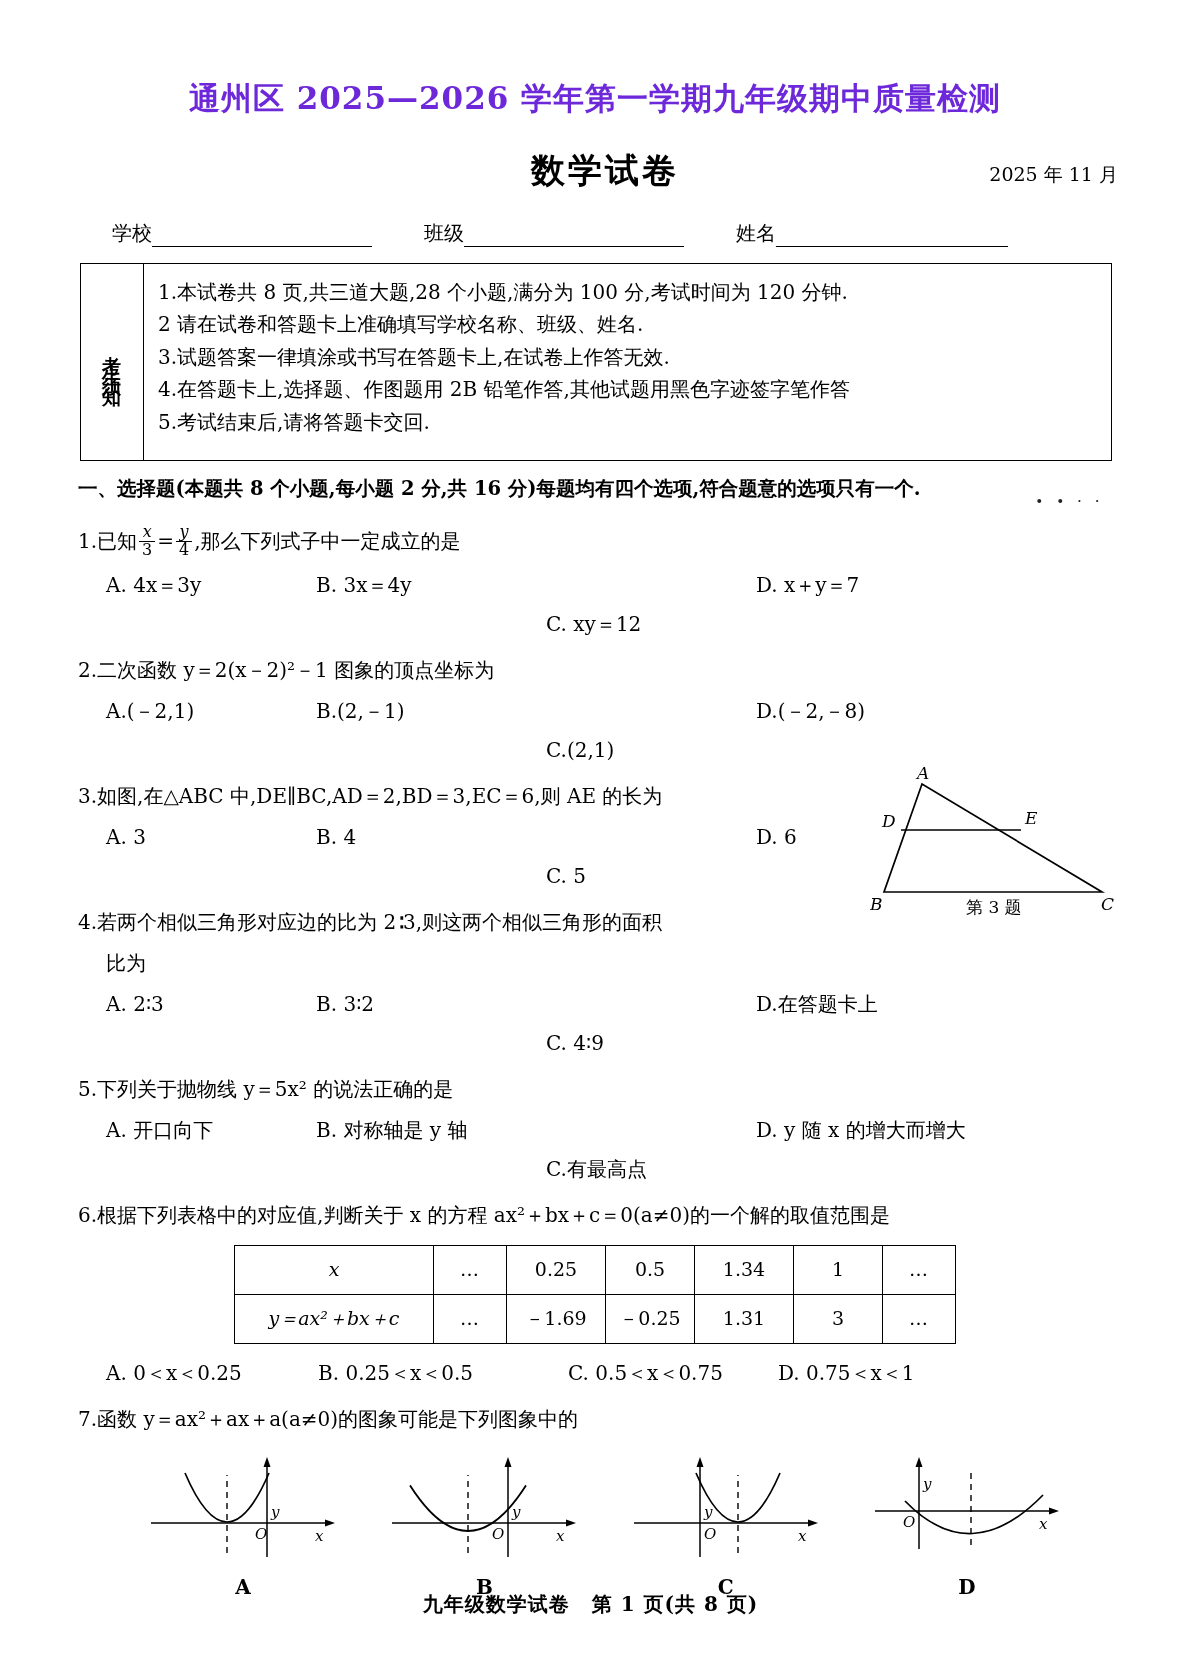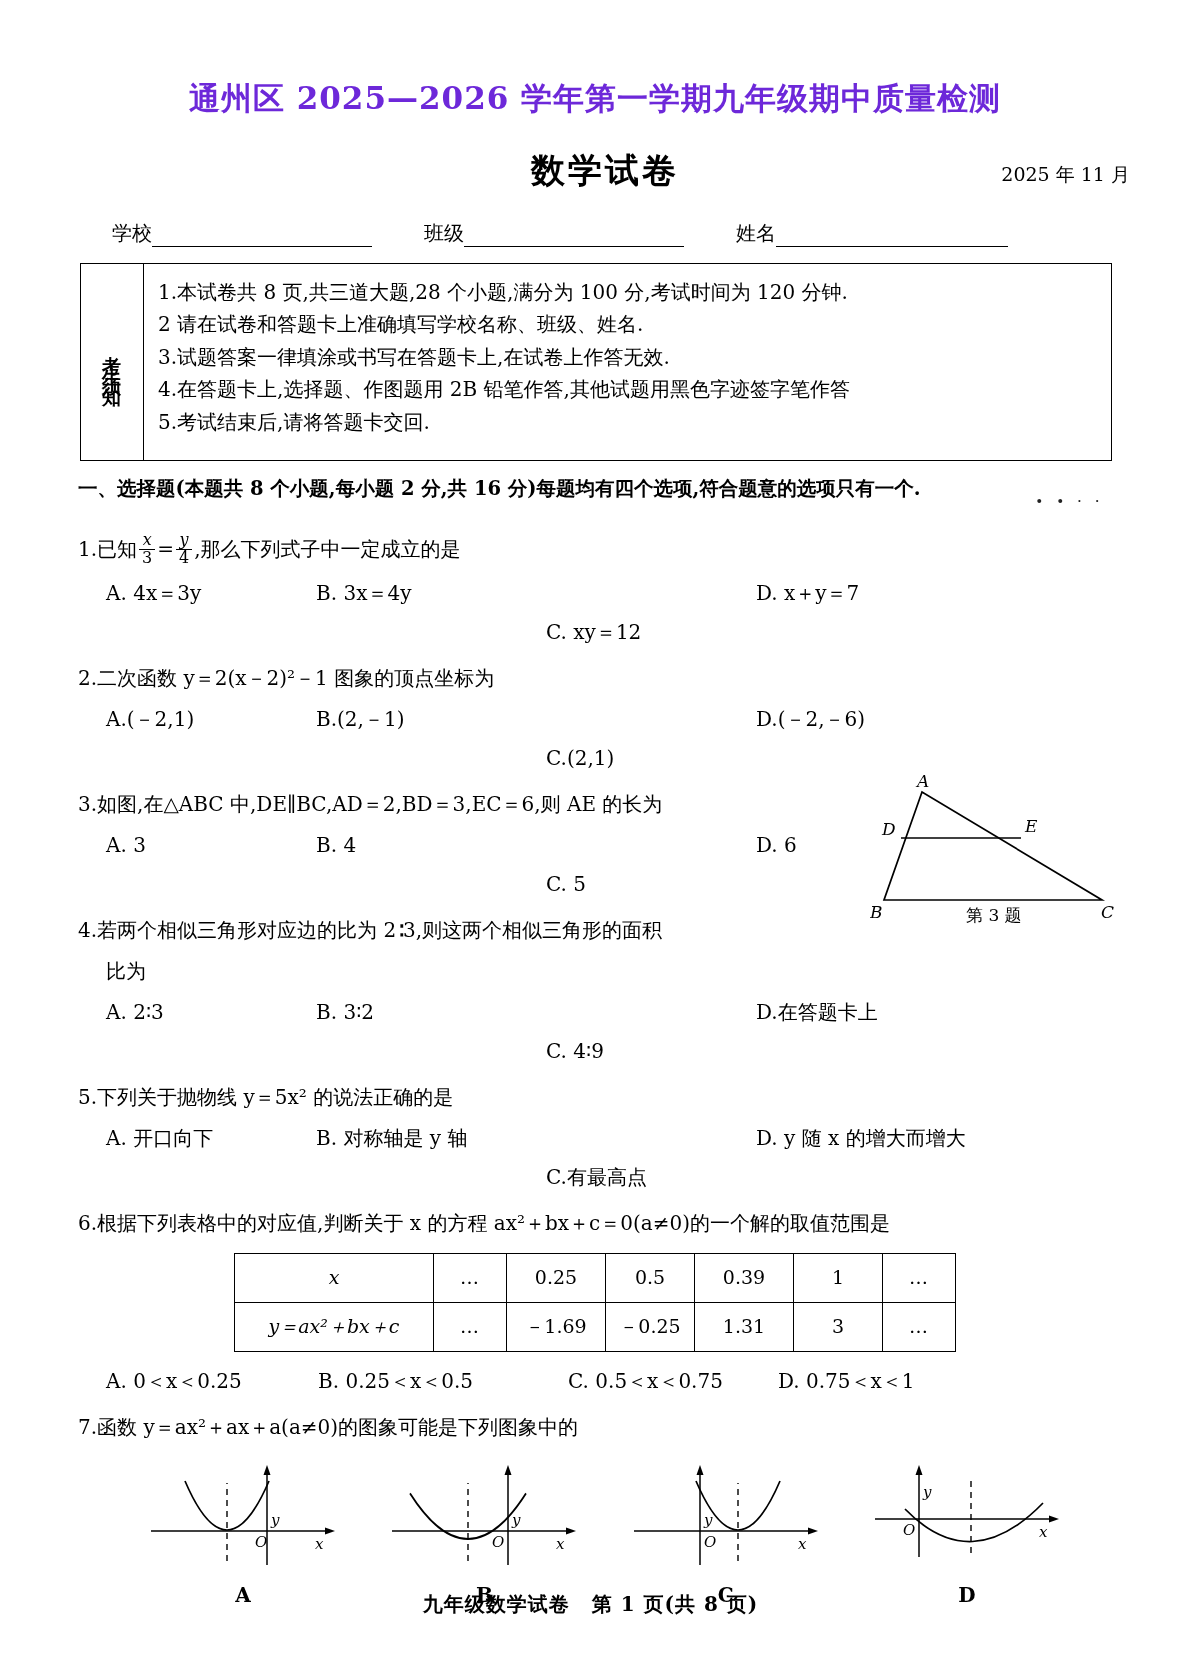--- a/index.html
+++ b/index.html
@@ -37,21 +37,21 @@
     margin-left: 20px;
   }
   .title-sub {
     text-align: center;
     font-weight: bold;
     font-size: 34px;
     letter-spacing: 3px;
   }
   .title-date {
     position: absolute;
-    right: 60px;
+    right: 72px;
     top: 14px;
     font-size: 19px;
     font-weight: normal;
     font-family: "DejaVu Serif", "Liberation Serif", serif;
   }
   
   .name-row {
     margin-top: 26px;
     padding: 0 86px 0 112px;
     display: flex;
@@ -97,21 +97,21 @@
     flex: 1;
     padding: 12px 10px 10px 14px;
   }
   .notice-item {
     font-size: 20px;
     line-height: 1.62;
     white-space: nowrap;
   }
   
   .sec-head {
-    margin: 14px 78px 16px 78px;
+    margin: 14px 78px 8px 78px;
     font-size: 19.5px;
     font-weight: bold;
     position: relative;
   }
   .dotmark {
     position: absolute;
     right: 8px;
     top: 20px;
     font-size: 11px;
     letter-spacing: 5px;
@@ -261,21 +261,21 @@
   </div>
 
   <div class="q">
     <div class="q-stem">
       <span>2.</span><span>二次函数 y＝2(x－2)²－1 图象的顶点坐标为</span>
     </div>
     <div class="opts">
       <span class="opt ow1">A.(－2,1)</span>
       <span class="opt ow2">B.(2,－1)</span>
       <span class="opt ow3">C.(2,1)</span>
-      <span class="opt ow4">D.(－2,－6)</span>
+      <span class="opt ow4">D.(－2,－8)</span>
     </div>
   </div>
 
   <div class="q">
     <div class="q-stem">
       <span>3.</span><span>如图,在△ABC 中,DE∥BC,AD＝2,BD＝3,EC＝6,则 AE 的长为</span>
     </div>
     <div class="opts">
       <span class="opt ow1">A. 3</span>
       <span class="opt ow2">B. 4</span>
@@ -333,21 +333,21 @@
     </div>
 
     <div class="tbl-wrap">
       <table class="vt">
         <tbody>
             <tr>
           <td class="c-head it">x</td>
           <td class="c-dots">…</td>
           <td class="c-val-w">0.25</td>
           <td class="c-val">0.5</td>
-          <td class="c-val-w">0.39</td>
+          <td class="c-val-w">1.34</td>
           <td class="c-val">1</td>
           <td class="c-dots">…</td>
         </tr>
         <tr>
           <td class="c-head it">y＝ax²＋bx＋c</td>
           <td class="c-dots">…</td>
           <td class="c-val-w">－1.69</td>
           <td class="c-val">－0.25</td>
           <td class="c-val-w">1.31</td>
           <td class="c-val">3</td>

